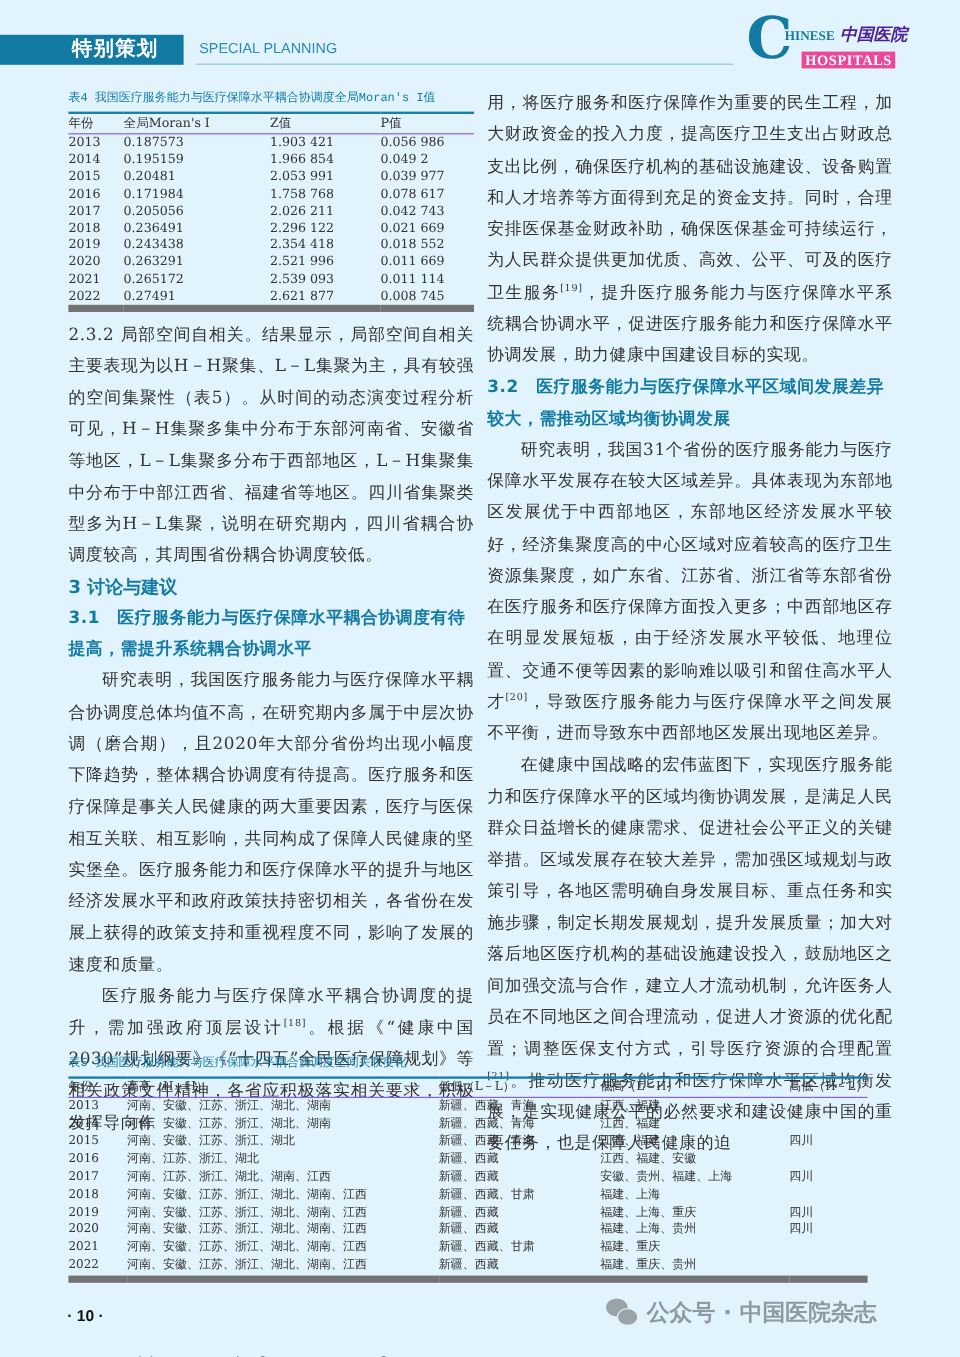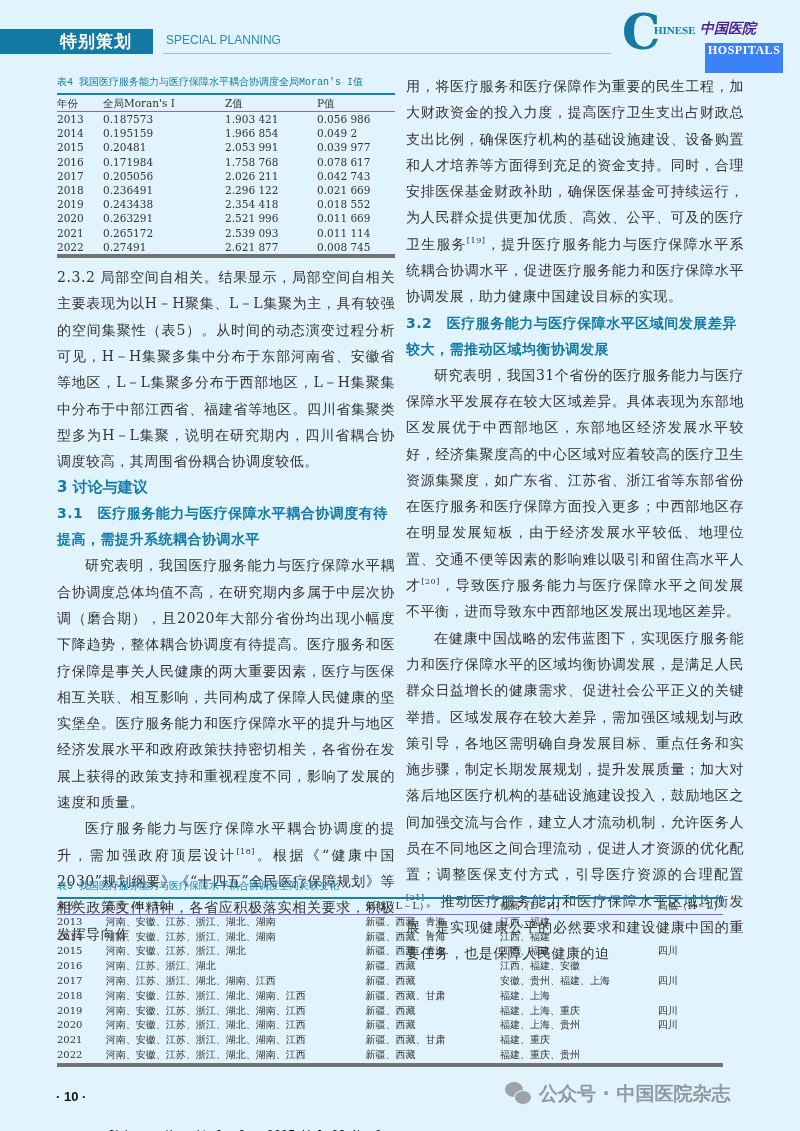--- a/index.html
+++ b/index.html
@@ -34,37 +34,37 @@
   }
   .logo-top {
     position:absolute; left:42px; top:12px; font-size:11px; font-weight:bold;
     color:#137aa4; font-family:"Liberation Serif", serif; letter-spacing:0;
   }
   .logo-cn {
     position:absolute; left:88px; top:8px; font-size:14px; font-weight:bold; color:#4c1d95;
     font-family:"DejaVu Sans", sans-serif; font-style:italic;
   }
   .logo-bottom {
-    position:absolute; left:56px; top:31px; height:30px; line-height:14px; padding:0 3px;
-    background:#3b82f6; color:#fff; font-size:12px; font-weight:bold;
-    font-family:"Liberation Serif", serif; letter-spacing:0.5px;margin-left:37px;
+    position:absolute; left:56px; top:31px; height:14px; line-height:14px; padding:0 3px;
+    background:#ec4899; color:#fff; font-size:12px; font-weight:bold;
+    font-family:"Liberation Serif", serif; letter-spacing:0.5px;
   }
 
   .col { position:absolute; width:338px; }
   .col-left { left:57px; }
   .col-right { left:406px; }
 
   .tbl-caption {
     font-family:Liberation Mono, monospace; font-size:10px; color:#137aa4;
     white-space:nowrap; line-height:16px;
   }
   table { border-collapse:collapse; width:100%; font-size:10.5px; color:#333; }
   .rule-thick { border-top:2px solid #1b7fae; }
   .rule-thin { border-bottom:1px solid #8b5cf6; }
-  .rule-bottom { border-bottom:4px solid #737373;margin-left:32px; }
+  .rule-bottom { border-bottom:6px solid #737373;margin-left:32px; }
   td, th { padding:0; height:14.2px; line-height:14.2px; font-weight:normal; text-align:left; white-space:nowrap; }
   th { height:16px; line-height:16px; }
 
   p.body {
     margin:0; font-size:14px; line-height:26.3px; letter-spacing:0.55px;
     text-align:justify; color:#333;
   }
   .indent { text-indent:2em; }
   sup { font-size:8px; line-height:0; }
   .h2 {

